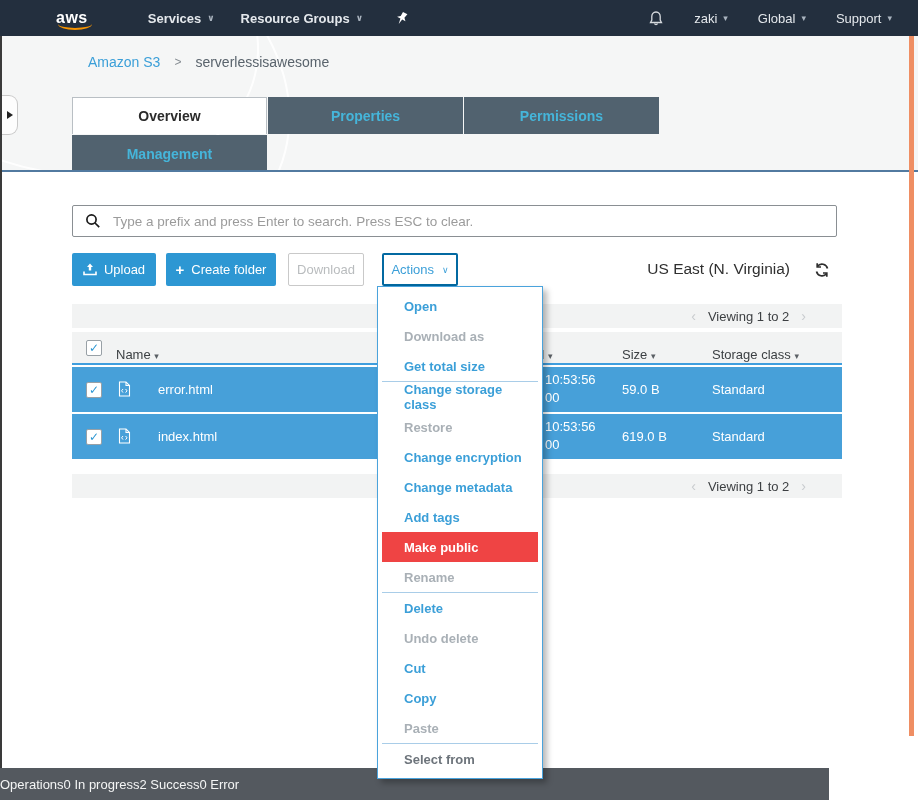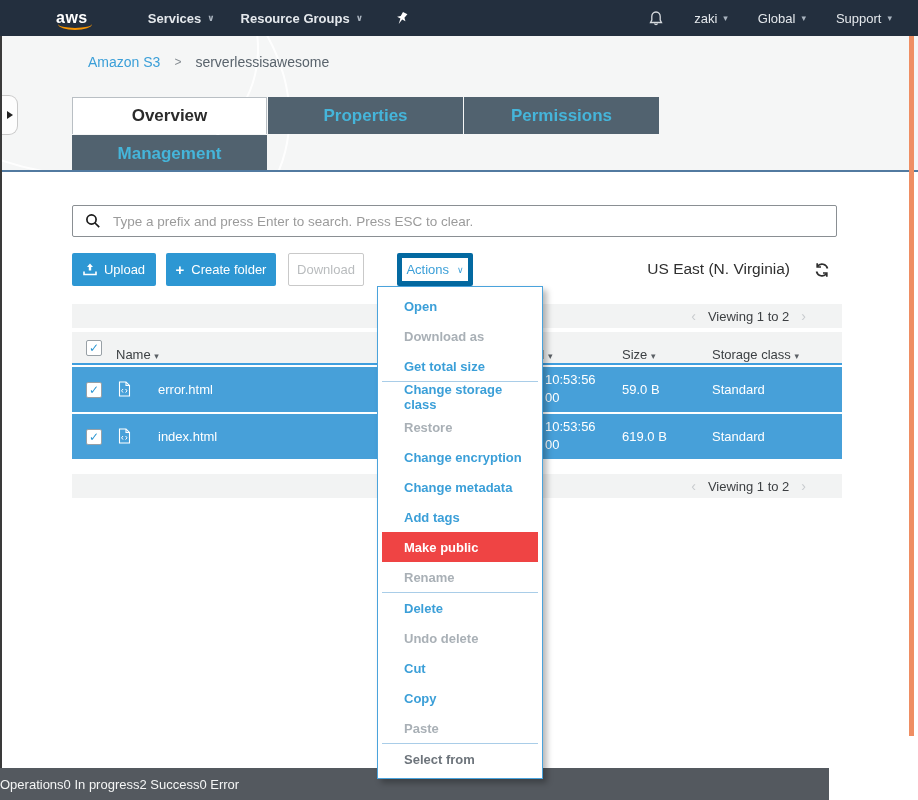--- a/index.html
+++ b/index.html
@@ -24,40 +24,40 @@
   .sw1{width:420px;height:300px;left:-160px;top:-170px;transform:rotate(18deg);}
   .sw2{width:520px;height:380px;left:-230px;top:-140px;transform:rotate(14deg);}
   #tabline{position:absolute;left:0;top:170px;width:918px;height:2px;background:#527aa0;}
 
   #breadcrumb{position:absolute;left:88px;top:54px;font-size:14px;display:flex;gap:14px;align-items:center;}
   #breadcrumb .bc-link{color:#3b9fd8;cursor:pointer;}
   #breadcrumb .bc-sep{color:#868d93;font-size:12px;}
   #breadcrumb .bc-cur{color:#59636c;}
 
   #tabs{position:absolute;left:72px;top:97px;width:600px;display:flex;flex-wrap:wrap;}
-  .tab{width:195px;height:37px;background:#51626f;color:#45b5da;font-weight:bold;font-size:17px;
+  .tab{width:195px;height:37px;background:#51626f;color:#45b5da;font-weight:bold;font-size:14px;
        display:flex;align-items:center;justify-content:center;cursor:pointer;margin-right:1px;margin-bottom:1px;box-sizing:border-box;}
   .tab.active{background:#fff;color:#2b2b2b;border:1px solid #b9bfc4;border-bottom:none;}
 
   
   #searchbox{position:absolute;left:72px;top:205px;width:765px;height:32px;border:1px solid #8a8f93;
              border-radius:2px;background:#fff;display:flex;align-items:center;box-sizing:border-box;}
   #searchbox svg{margin:0 10px 0 12px;}
   #search-input{border:none;outline:none;flex:1;font-size:13.5px;color:#333;background:transparent;
                 font-family:"Liberation Sans","DejaVu Sans",sans-serif;}
   #search-input::placeholder{color:#9b9b9b;}
 
   
   .btn{position:absolute;top:253px;height:33px;border-radius:2px;font-size:13px;display:flex;
        align-items:center;justify-content:center;cursor:pointer;box-sizing:border-box;}
   #btn-upload{left:72px;width:84px;background:#2d97d3;color:#fff;gap:7px;}
   #btn-create{left:166px;width:110px;background:#2d97d3;color:#fff;gap:7px;}
   #btn-create .plus{font-weight:bold;font-size:15px;}
   #btn-download{left:288px;width:76px;background:#fff;border:1px solid #c9c9c9;color:#b9bcbe;}
-  #btn-actions{left:397px;width:76px;background:#fff;border:5px solid #0369a1;color:#3b9fd8;gap:8px;}
+  #btn-actions{left:382px;width:76px;background:#fff;border:2px solid #0369a1;color:#3b9fd8;gap:8px;}
   #btn-actions .caret{font-size:9px;}
   #region{position:absolute;top:260px;right:128px;font-size:15.5px;color:#2f2f2f;}
   #refresh{position:absolute;top:262px;right:88px;cursor:pointer;}
 
   
   .strip{position:absolute;left:72px;width:770px;height:24px;background:#f2f3f3;
          display:flex;align-items:center;justify-content:flex-end;font-size:13px;color:#444;}
   #strip-top{top:304px;} #strip-bottom{top:474px;}
   .strip .pg-chev{color:#c8cbce;font-size:14px;margin:0 12px;cursor:pointer;}
   .strip .viewing{color:#3c3f42;}

